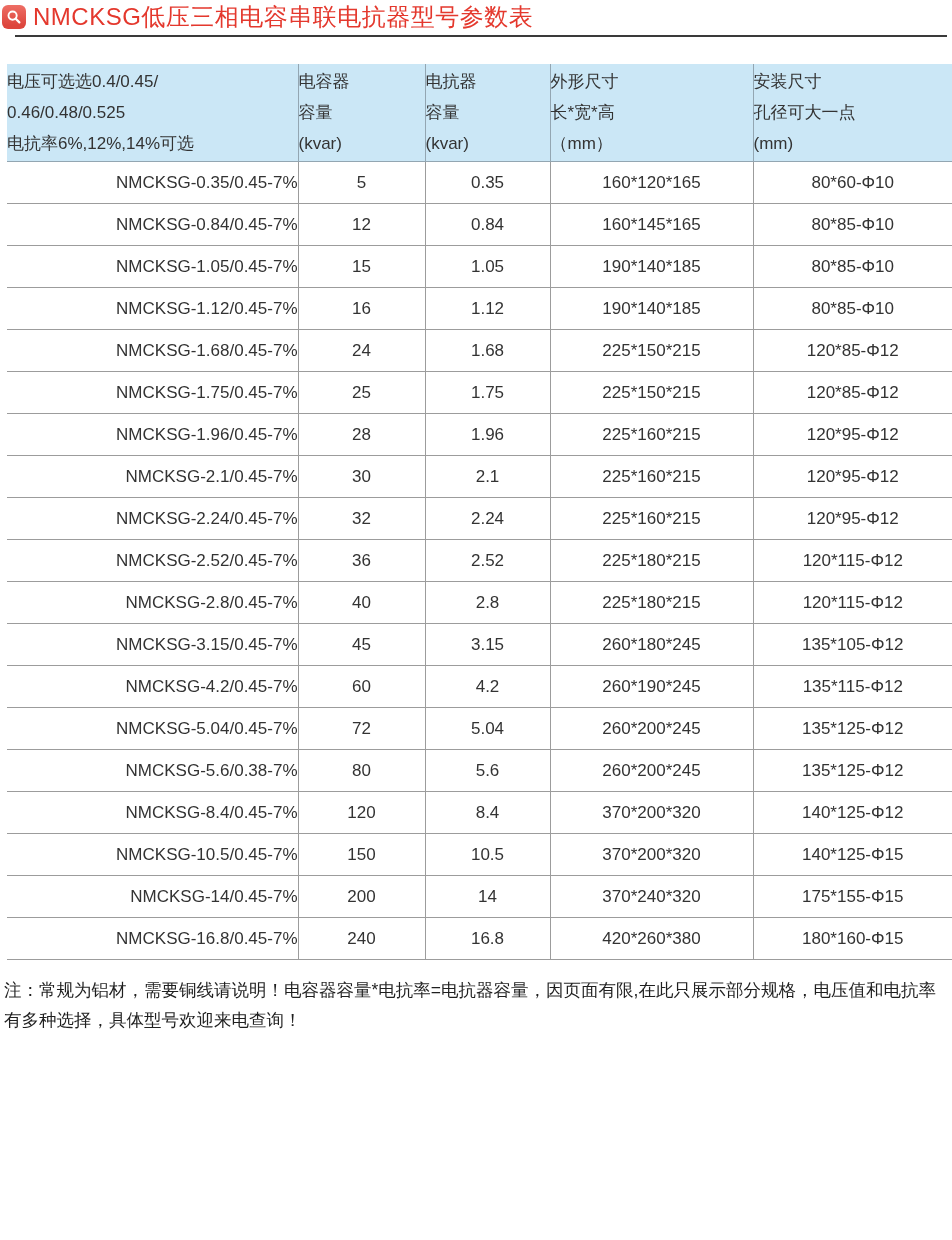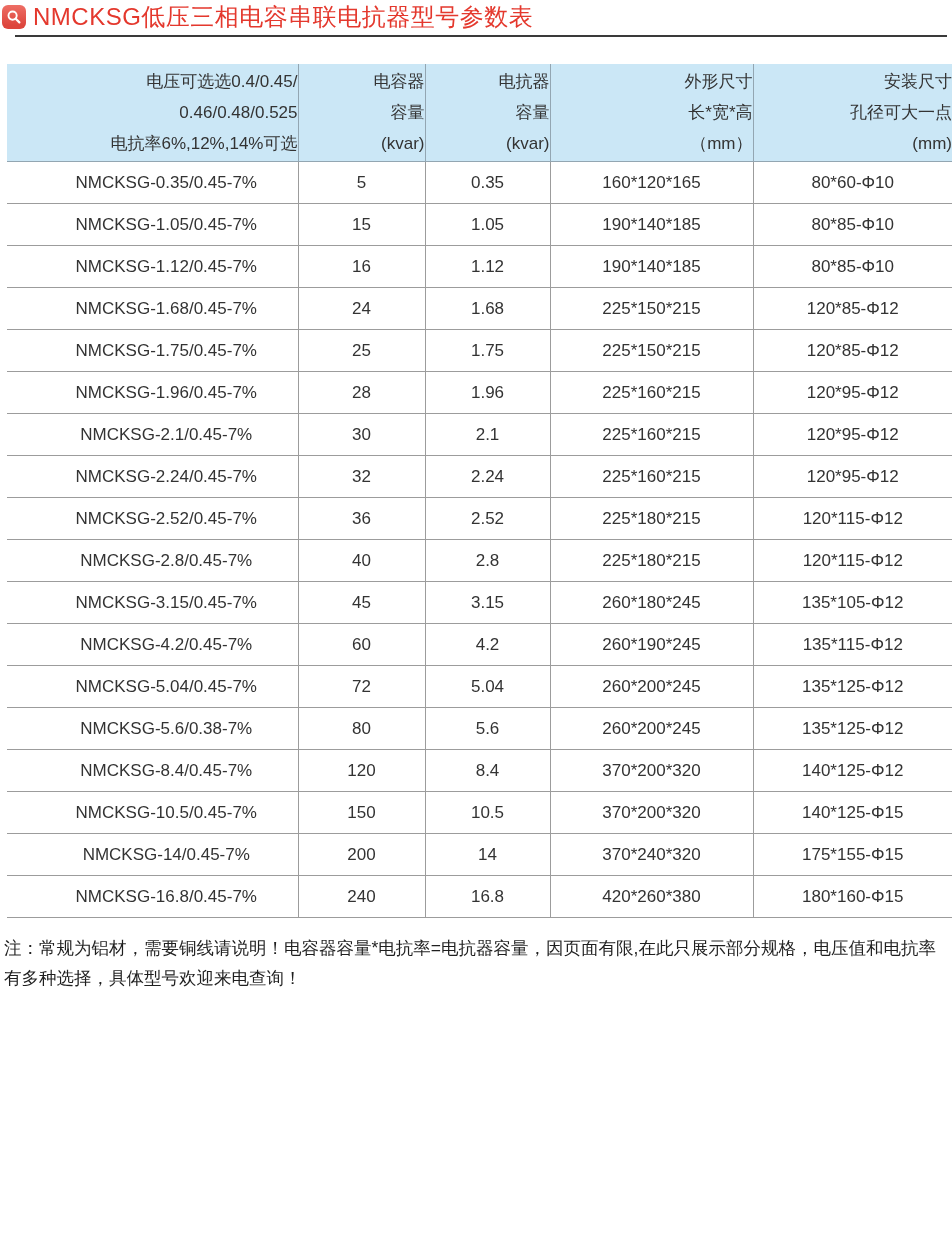--- a/index.html
+++ b/index.html
@@ -25,35 +25,35 @@
     font-weight:500;color:var(--title_red,#e4382d);
     letter-spacing:0.5px;white-space:nowrap;
   }
   .divider{height:2px;background:#3a3a3a;margin:4px 5px 0 15px;}
   .spec-table{
     border-collapse:collapse;table-layout:fixed;
     width:945px;margin:27px 0 0 7px;
   }
   .spec-table th{
     background:var(--header_blue,#cbe7f6);
-    height:97px;vertical-align:middle;text-align:right;
+    height:97px;vertical-align:middle;text-align:left;
     font-size:17px;font-weight:400;color:#333;
     line-height:31px;white-space:pre-line;
     border:1px solid #93a6b2;border-top:none;
     padding:0;
   }
   .spec-table th:first-child{border-left:none;}
   .spec-table th:last-child{border-right:none;}
   .spec-table td{
     height:41px;vertical-align:middle;text-align:center;
     font-size:17px;color:#333;
     border:1px solid var(--border_gray,#9c9c9c);
     padding:0;background:#fff;
   }
-  .spec-table td:first-child{border-left:none;text-align:center;padding-left:28px;}
+  .spec-table td:first-child{border-left:none;text-align:right;padding-left:28px;}
   .spec-table td:last-child{border-right:none;}
   .note{
     margin:15px 4px 0 4px;
     font-size:17.5px;line-height:30px;color:#1f1f1f;
   }
 </style>
 </head>
 <body>
 
 <div class="page">
@@ -99,20 +99,27 @@
     </thead>
     <tbody>
         <tr>
           <td>NMCKSG-0.35/0.45-7%</td>
           <td>5</td>
           <td>0.35</td>
           <td>160*120*165</td>
           <td>80*60-Φ10</td>
         </tr>
         <tr>
+          <td>NMCKSG-0.84/0.45-7%</td>
+          <td>12</td>
+          <td>0.84</td>
+          <td>160*145*165</td>
+          <td>80*85-Φ10</td>
+        </tr>
+        <tr>
           <td>NMCKSG-1.05/0.45-7%</td>
           <td>15</td>
           <td>1.05</td>
           <td>190*140*185</td>
           <td>80*85-Φ10</td>
         </tr>
         <tr>
           <td>NMCKSG-1.12/0.45-7%</td>
           <td>16</td>
           <td>1.12</td>

